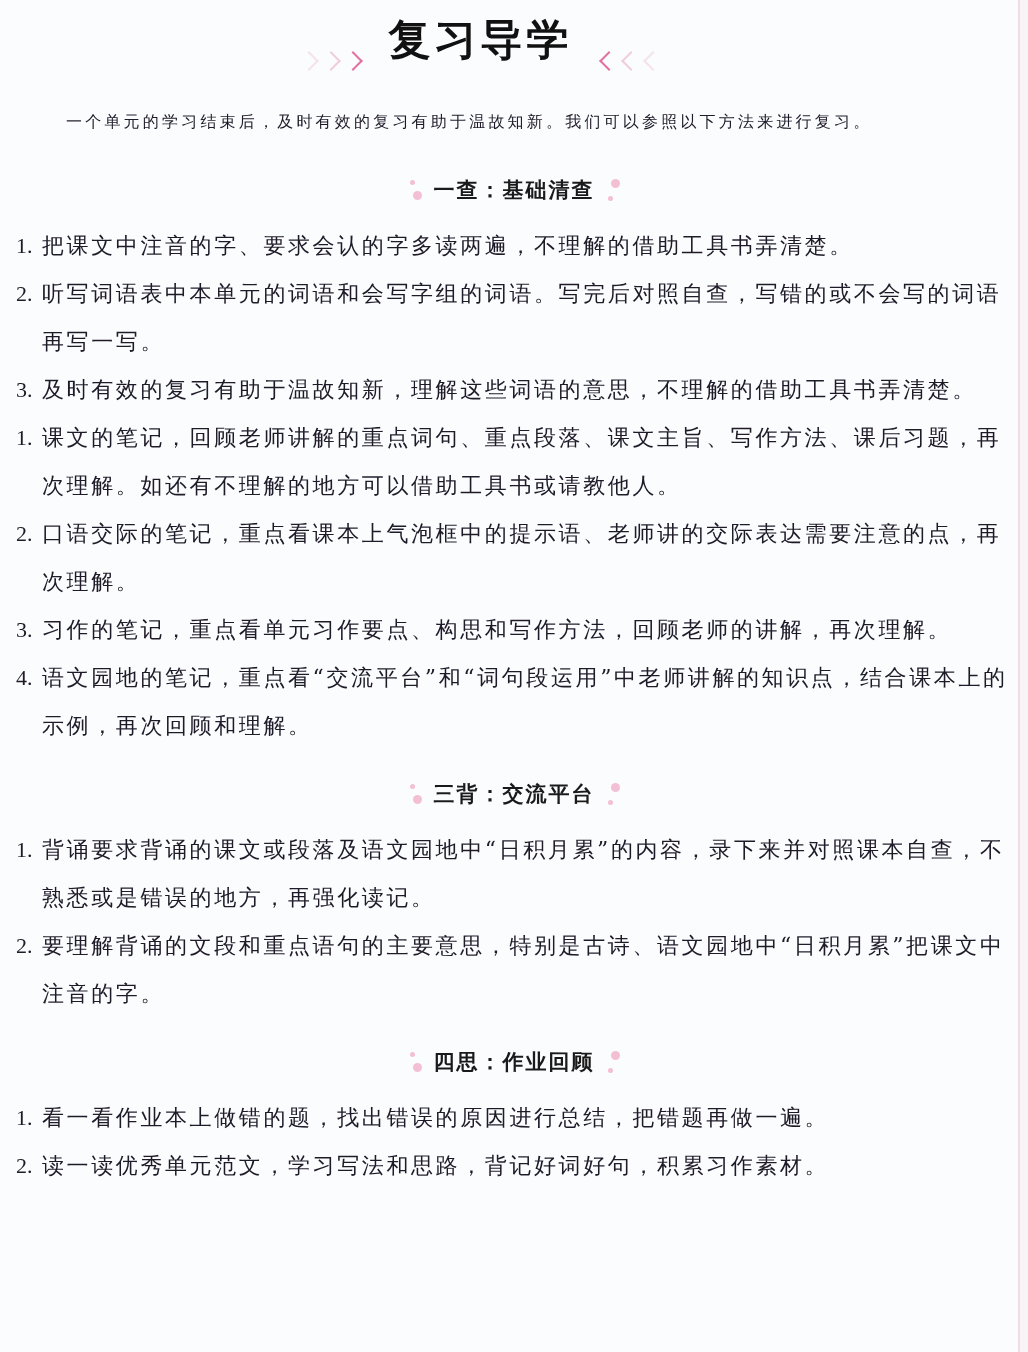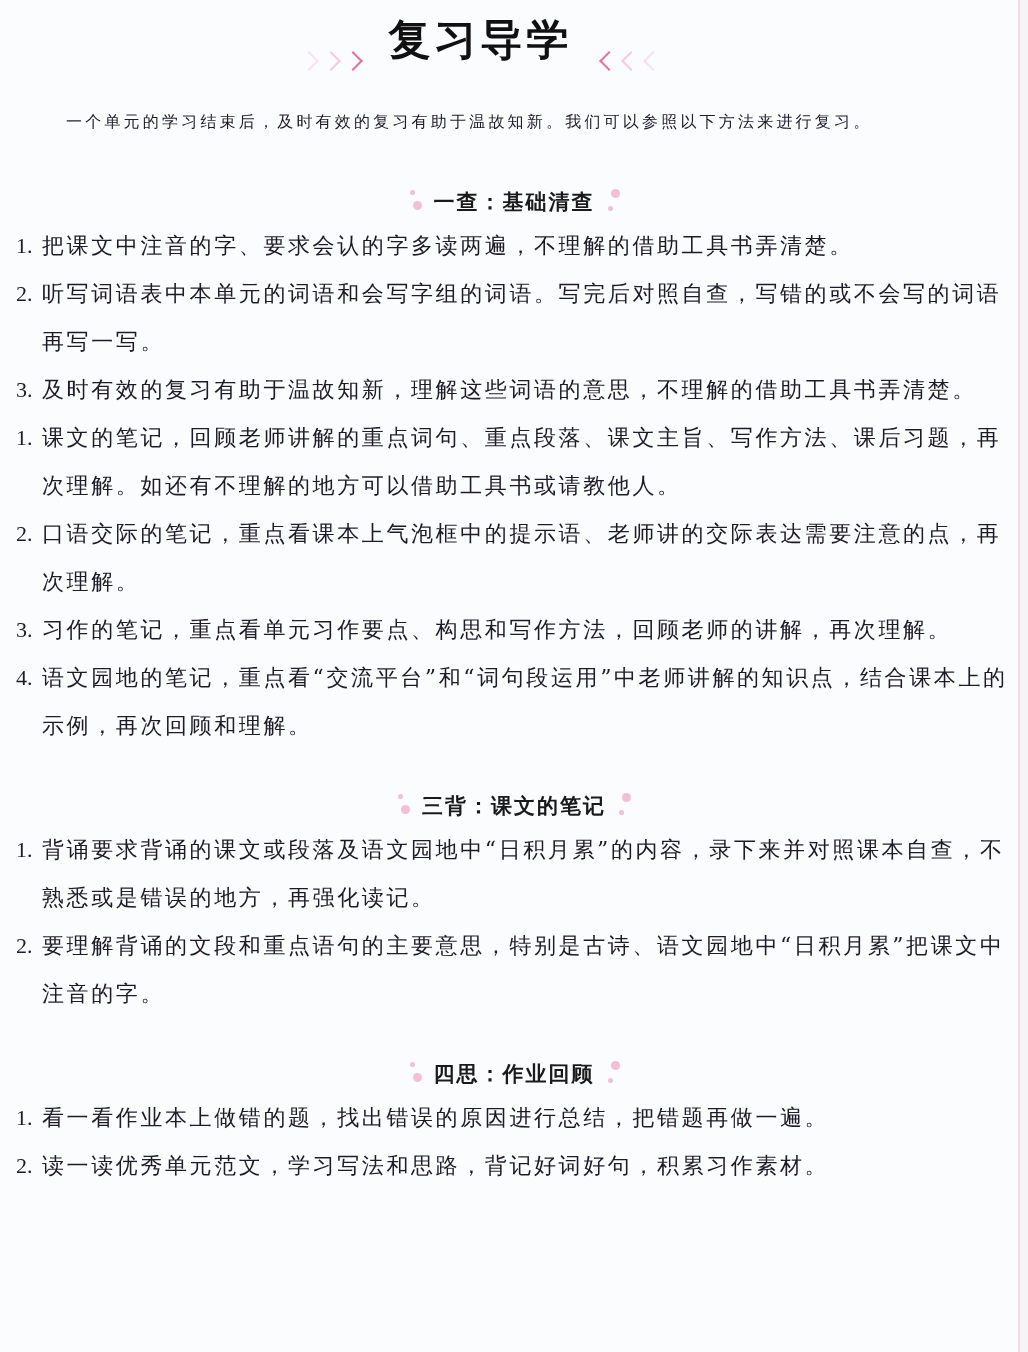--- a/index.html
+++ b/index.html
@@ -77,21 +77,21 @@
   }
   .intro {
     font-size: 16px;
     line-height: 48px;
     letter-spacing: 3.2px;
     text-indent: 50px;
     margin: 0;
   }
   .section-head {
     display: flex;
-    align-items: flex-end;
+    align-items: flex-start;
     justify-content: center;
     height: 40px;
     margin-top: 30px;
     margin-bottom: 6px;
   }
   .section-title {
     font-family: "DejaVu Sans", "Liberation Sans", sans-serif;
     font-weight: bold;
     font-size: 21px;
     letter-spacing: 2px;
@@ -203,21 +203,21 @@
         </li>
       </ul>
     </div>
 
     <div class="section">
       <div class="section-head">
         <div class="dots left">
             <span class="d1"></span>
             <span class="d2"></span>
           </div>
-        <div class="section-title">三背：课文的笔记</div>
+        <div class="section-title">三背：交流平台</div>
         <div class="dots right">
             <span class="d1"></span>
             <span class="d2"></span>
           </div>
       </div>
       <ul class="items">
         <li class="item">
           <span class="num">1.</span>
           <span class="txt">背诵要求背诵的课文或段落及语文园地中“日积月累”的内容，录下来并对照课本自查，不熟悉或是错误的地方，再强化读记。</span>
         </li>

